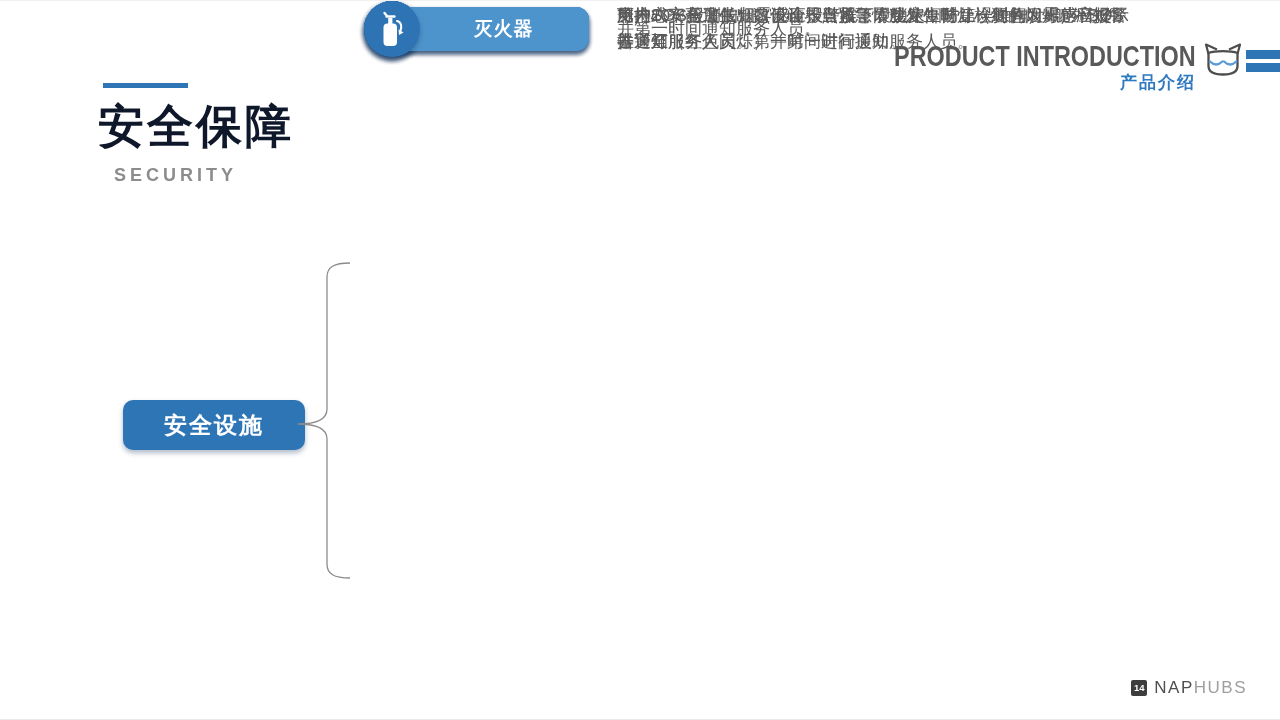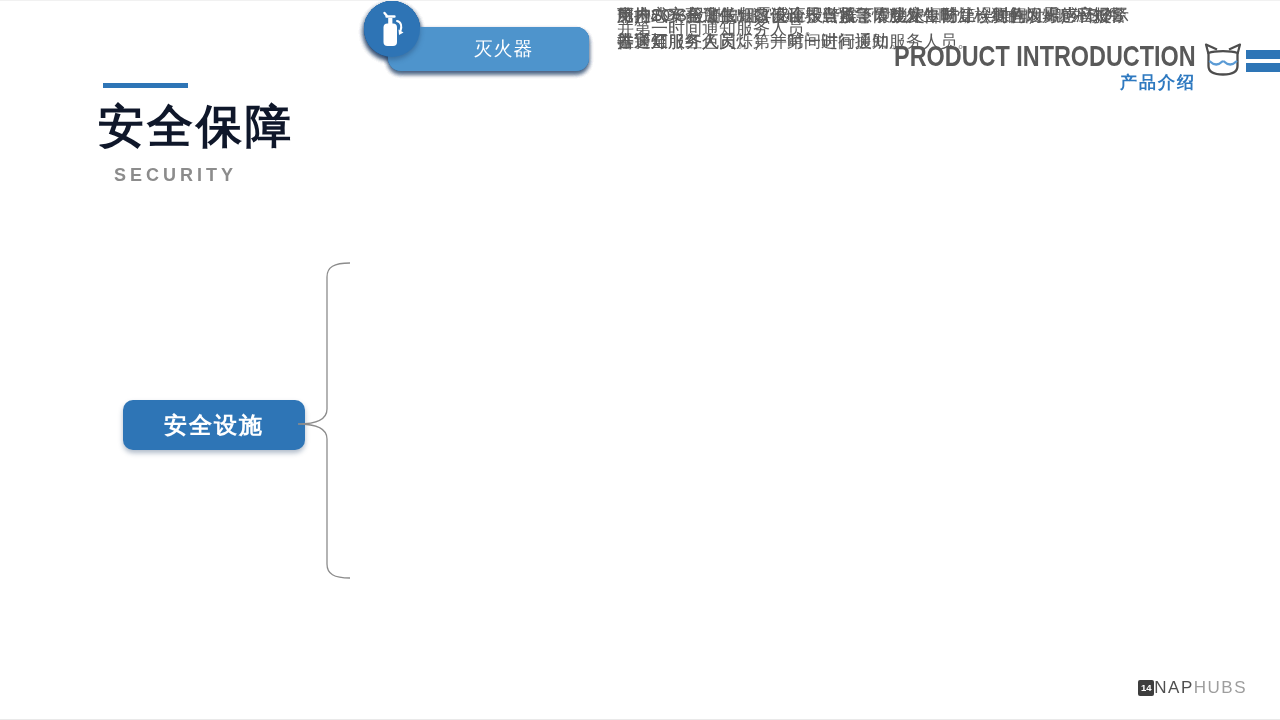--- a/index.html
+++ b/index.html
@@ -35,40 +35,40 @@
   .safety-row{position:absolute; left:364px; width:225px; height:56px;}
   .safety-row:nth-of-type(1){top:238px;}
   .safety-row:nth-of-type(2){top:315px;}
   .safety-row:nth-of-type(3){top:395px;}
   .safety-row:nth-of-type(4){top:473px;}
   .safety-row:nth-of-type(5){top:549px;}
   .pill-body{
     position:absolute; left:24px; top:6px; width:201px; height:44px; background:#4E94CC;
     border-radius:13px; display:flex; align-items:center; justify-content:center;
     padding-left:30px; box-sizing:content-box; width:171px;
-    color:#fff; font-size:19px; font-weight:400; letter-spacing:1px;
-    box-shadow:0 3px 4px rgba(30,60,100,.28); white-space:nowrap;margin-top:20px;
+    color:#fff; font-size:19px; font-weight:700; letter-spacing:1px;
+    box-shadow:0 3px 4px rgba(30,60,100,.28); white-space:nowrap;
   }
   .pill-circle{
     position:absolute; left:0; top:0; width:56px; height:56px; border-radius:50%;
     background:#2E74B5; display:flex; align-items:center; justify-content:center;
     box-shadow:0 3px 5px rgba(30,60,100,.4);
   }
   .sos-text{color:#fff; font-weight:800; font-size:16px; letter-spacing:.5px;}
   .desc{
     position:absolute; left:617px; width:515px; height:56px; display:flex; align-items:center;
   }
   .desc:nth-of-type(6){top:238px;}
   .desc:nth-of-type(7){top:315px;}
   .desc:nth-of-type(8){top:395px;}
   .desc:nth-of-type(9){top:473px;}
   .desc:nth-of-type(10){top:549px;}
   .desc p{margin:0; font-size:17px; line-height:26px; color:#595959; font-weight:500;}
   
-  .footer{position:absolute; right:33px; bottom:23px; display:flex; align-items:center; }
+  .footer{position:absolute; right:33px; bottom:23px; display:flex; align-items:center; gap:7px;}
   .page-badge{
     width:16px; height:16px; background:#3d3d3d; color:#fff; font-size:9.5px; font-weight:700;
     display:flex; align-items:center; justify-content:center; border-radius:2px;
   }
   .logo{font-size:17px; letter-spacing:1.5px; line-height:1;}
   .logo .np{font-weight:400; color:#4f4f4f;}
   .logo .hb{font-weight:400; color:#9e9e9e;}
 </style>
 </head>
 <body>

